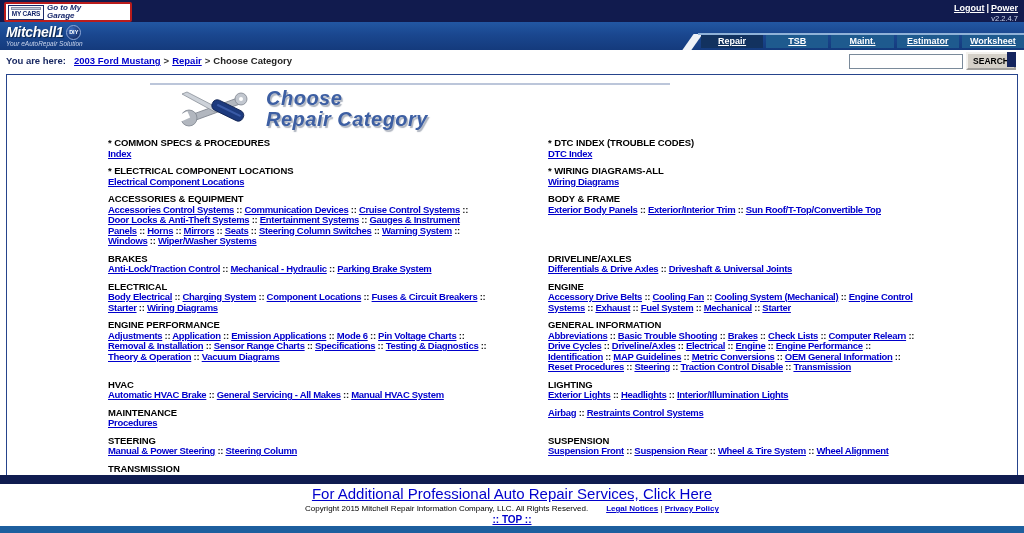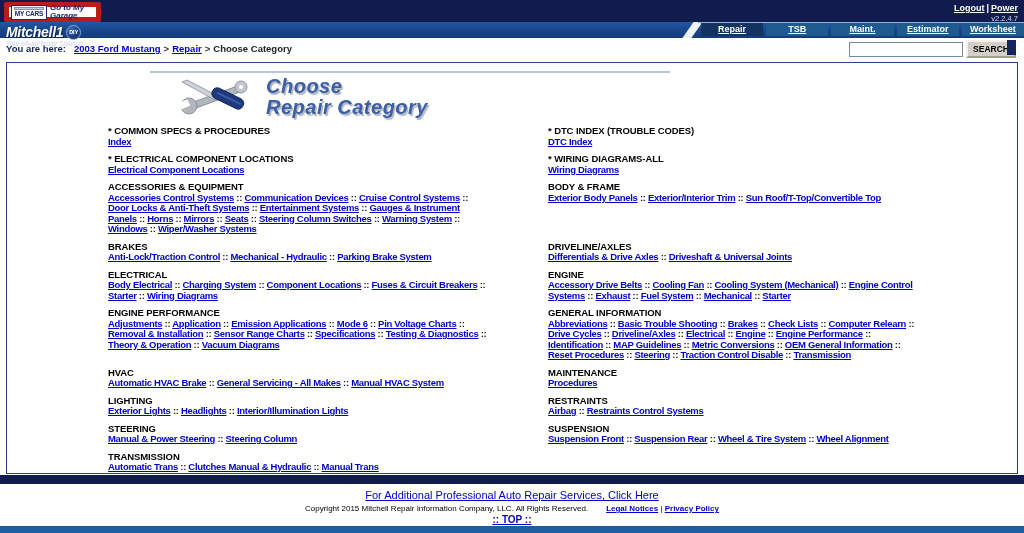--- a/index.html
+++ b/index.html
@@ -2,35 +2,35 @@
 <html><head>
 <meta charset="utf-8">
 <style>
   * { margin:0; padding:0; box-sizing:border-box; }
   html,body { background:#fff; }
   body { font-family:"Liberation Sans", sans-serif; }
   #page { position:relative; width:1024px; height:533px; background:#fff; overflow:hidden; }
 
   
   .topbar { position:relative; height:22px; background:#111b4e; z-index:3; }
-  .plate-btn { position:absolute; left:4px; top:2px; height:20px; width:97px; background:#fff;
-    border:5px solid #b91c1c; border-radius:2px; display:flex; align-items:center; cursor:pointer; }
+  .plate-btn { position:absolute; left:4px; top:2px; height:20px; width:128px; background:#fff;
+    border:2px solid #b91c1c; border-radius:2px; display:flex; align-items:center; cursor:pointer; }
   .plate-graphic { width:36px; height:15px; margin-left:2px; border:1px solid #1a2a6a; background:#fdfdfd;
     display:flex; flex-direction:column; align-items:center; justify-content:flex-start; }
   .plate-banner { width:30px; height:3px; margin-top:1px; background:#c8cede; border:0.5px solid #8a90a8; }
   .plate-text { font-size:6.5px; font-weight:bold; color:#17276b; line-height:8px; letter-spacing:-0.2px; }
   .plate-label { margin-left:3px; font-size:8px; font-weight:bold; font-style:italic; color:#17276b; line-height:8.5px; }
   .top-right { position:absolute; right:6px; top:3px; text-align:right; }
   .top-right .row1 { font-size:9px; font-weight:bold; }
   .top-right a { color:#fff; text-decoration:underline; }
   .top-right .sep { color:#fff; margin:0 2px; }
   .version { font-size:7.5px; color:#cdd5ea; margin-top:1px; }
 
   
-  .brandbar { position:relative; height:16px; background:linear-gradient(180deg,#2257a3 0%, #1a478f 45%, #143a7c 100%); z-index:2; }
+  .brandbar { position:relative; height:28px; background:linear-gradient(180deg,#2257a3 0%, #1a478f 45%, #143a7c 100%); z-index:2; }
   .logo-block { position:absolute; left:6px; top:2px; }
   .logo-line { display:flex; align-items:center; }
   .logo-text { font-size:14px; font-weight:bold; font-style:italic; color:#fff; letter-spacing:-0.3px;
     text-shadow:1px 1px 1px rgba(0,0,0,.5); }
   .diy-badge { width:15px; height:15px; margin-left:3px; border-radius:50%;
     background:radial-gradient(circle at 35% 30%, #3a6cc0, #0d1c4e); border:1px solid #8fa8d8;
     color:#fff; font-size:5.5px; font-weight:bold; text-align:center; line-height:13px; }
   .tagline { font-size:6.5px; font-style:italic; color:#c8d4ec; margin-top:0px; }
   .slash { position:absolute; left:688px; bottom:0; width:9px; height:16px; background:#eef1f6; transform:skewX(-35deg); }
   .navtabs { position:absolute; right:0; bottom:0; width:326px; height:17px; border-top:2px solid #8fb2d8;
@@ -66,21 +66,21 @@
   .cat-cell.left { padding-right:60px; }
   .cat-heading { font-size:9.5px; font-weight:bold; color:#000; line-height:10.5px; letter-spacing:-0.1px; }
   .cat-links { font-size:9.5px; font-weight:bold; line-height:10.5px; letter-spacing:-0.3px; }
   .cat-links a { color:#0000cc; text-decoration:underline; }
   .cat-links .sep { color:#222; }
 
   
   .footer { position:absolute; left:0; bottom:0; width:1024px; }
   .f-navy { height:9px; background:#101c50; }
   .f-white { background:#fff; text-align:center; padding-top:1px; }
-  .f-link { font-size:11px; line-height:11px; color:#0000cc; text-decoration:underline; }
+  .f-link { font-size:15px; line-height:11px; color:#0000cc; text-decoration:underline; }
   .f-copy { font-size:8px; line-height:10px; color:#000; margin-top:1px; }
   .f-copy a { font-weight:bold; color:#0000cc; text-decoration:underline; }
   .f-copy .gap { display:inline-block; width:18px; }
   .f-top { font-size:10px; font-weight:bold; line-height:12px; }
   .f-top a { color:#0000cc; text-decoration:underline; }
   .f-blue { height:7px; background:#1d5f9e; }
 </style>
 </head>
 <body>
 
@@ -204,30 +204,29 @@
           <div class="cat-links"><a href="#">Adjustments</a><span class="sep"> :: </span><a href="#">Application</a><span class="sep"> :: </span><a href="#">Emission Applications</a><span class="sep"> :: </span><a href="#">Mode 6</a><span class="sep"> :: </span><a href="#">Pin Voltage Charts</a><span class="sep"> :: </span><a href="#">Removal &amp; Installation</a><span class="sep"> :: </span><a href="#">Sensor Range Charts</a><span class="sep"> :: </span><a href="#">Specifications</a><span class="sep"> :: </span><a href="#">Testing &amp; Diagnostics</a><span class="sep"> :: </span><a href="#">Theory &amp; Operation</a><span class="sep"> :: </span><a href="#">Vacuum Diagrams</a></div>
         </div>
         <div class="cat-cell right">
           <div class="cat-heading">GENERAL INFORMATION</div>
           <div class="cat-links"><a href="#">Abbreviations</a><span class="sep"> :: </span><a href="#">Basic Trouble Shooting</a><span class="sep"> :: </span><a href="#">Brakes</a><span class="sep"> :: </span><a href="#">Check Lists</a><span class="sep"> :: </span><a href="#">Computer Relearn</a><span class="sep"> :: </span><a href="#">Drive Cycles</a><span class="sep"> :: </span><a href="#">Driveline/Axles</a><span class="sep"> :: </span><a href="#">Electrical</a><span class="sep"> :: </span><a href="#">Engine</a><span class="sep"> :: </span><a href="#">Engine Performance</a><span class="sep"> :: </span><a href="#">Identification</a><span class="sep"> :: </span><a href="#">MAP Guidelines</a><span class="sep"> :: </span><a href="#">Metric Conversions</a><span class="sep"> :: </span><a href="#">OEM General Information</a><span class="sep"> :: </span><a href="#">Reset Procedures</a><span class="sep"> :: </span><a href="#">Steering</a><span class="sep"> :: </span><a href="#">Traction Control Disable</a><span class="sep"> :: </span><a href="#">Transmission</a></div>
         </div>
         <div class="cat-cell left">
           <div class="cat-heading">HVAC</div>
           <div class="cat-links"><a href="#">Automatic HVAC Brake</a><span class="sep"> :: </span><a href="#">General Servicing - All Makes</a><span class="sep"> :: </span><a href="#">Manual HVAC System</a></div>
         </div>
+        <div class="cat-cell right">
+          <div class="cat-heading">LIGHTING</div>
+          <div class="cat-links"><a href="#">Exterior Lights</a><span class="sep"> :: </span><a href="#">Headlights</a><span class="sep"> :: </span><a href="#">Interior/Illumination Lights</a></div>
+        </div>
         <div class="cat-cell left">
           <div class="cat-heading">MAINTENANCE</div>
           <div class="cat-links"><a href="#">Procedures</a></div>
         </div>
         <div class="cat-cell right">
-          <div class="cat-heading">LIGHTING</div>
-          <div class="cat-links"><a href="#">Exterior Lights</a><span class="sep"> :: </span><a href="#">Headlights</a><span class="sep"> :: </span><a href="#">Interior/Illumination Lights</a></div>
-        </div>
-        <div class="cat-cell right">
-          <div class="cat-heading">RESTRAINTS</div>
           <div class="cat-links"><a href="#">Airbag</a><span class="sep"> :: </span><a href="#">Restraints Control Systems</a></div>
         </div>
         <div class="cat-cell left">
           <div class="cat-heading">STEERING</div>
           <div class="cat-links"><a href="#">Manual &amp; Power Steering</a><span class="sep"> :: </span><a href="#">Steering Column</a></div>
         </div>
         <div class="cat-cell right">
           <div class="cat-heading">SUSPENSION</div>
           <div class="cat-links"><a href="#">Suspension Front</a><span class="sep"> :: </span><a href="#">Suspension Rear</a><span class="sep"> :: </span><a href="#">Wheel &amp; Tire System</a><span class="sep"> :: </span><a href="#">Wheel Alignment</a></div>
         </div>

